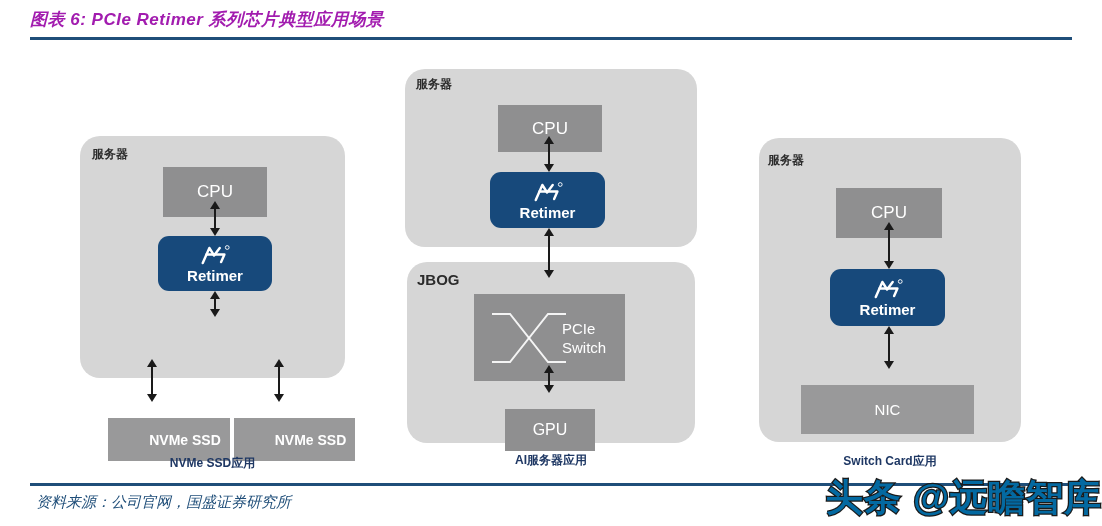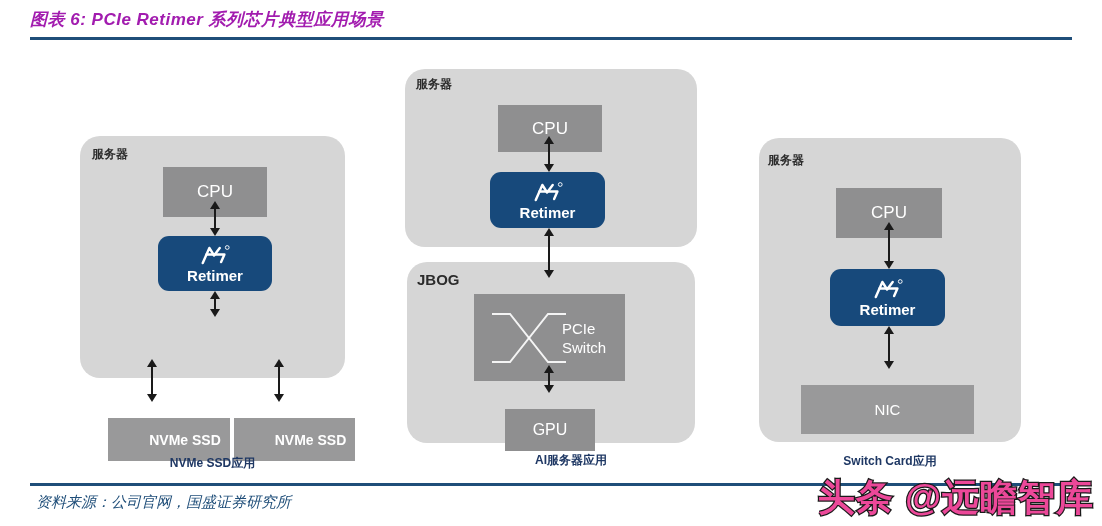--- a/index.html
+++ b/index.html
@@ -13,21 +13,21 @@
     left:30px;top:8px;font-size:17px;font-weight:bold;font-style:italic;
     color:#a21caf;letter-spacing:.5px;white-space:nowrap;
   }
   .rule{background:#1F4E79;height:3px;left:30px;width:1042px;}
   .rule.top{top:37px;}
   .rule.bottom{top:483px;}
   .source-note{
     left:36px;top:493px;font-size:15px;font-style:italic;color:#1F4E79;white-space:nowrap;
   }
   .watermark{
-    right:8px;top:473px;font-size:37px;font-weight:bold;color:#ec4899;
+    right:0px;top:473px;font-size:37px;font-weight:bold;color:#0369a1;
     -webkit-text-stroke:2.5px #1a1a1a;paint-order:stroke fill;
     letter-spacing:1px;white-space:nowrap;
   }
   
   .panel{background:#D6D6D6;border-radius:20px;}
   .panel-label{font-size:12px;font-weight:bold;color:#2b2b2b;white-space:nowrap;}
   .gbox{
     background:#8F8F90;color:#fff;display:flex;align-items:center;justify-content:center;
     font-size:16px;text-align:center;margin-top:16px;
   }
@@ -122,21 +122,21 @@
       <path d="M4 11 H22 L60 59 H78" stroke="rgba(255,255,255,0.9)" stroke-width="2" fill="none"></path>
       <path d="M4 59 H22 L60 11 H78" stroke="rgba(255,255,255,0.9)" stroke-width="2" fill="none"></path>
     </svg>
     <div class="switch-label">PCIe Switch</div>
   </div>
 
   <div class="abs varrow" style="left:541px;top:365px;height:28px"></div>
 
   <div class="abs gbox" style="left:505px;top:393px;width:90px;height:42px">GPU</div>
 
-  <div class="abs caption" style="left:425px;top:452px;width:292px">AI服务器应用</div>
+  <div class="abs caption" style="left:405px;top:452px;width:292px">AI服务器应用</div>
 
   <div class="abs panel" style="left:759px;top:138px;width:262px;height:304px"></div>
   <div class="abs panel-label" style="left:768px;top:152px">服务器</div>
 
   <div class="abs gbox" style="left:836px;top:172px;width:106px;height:50px;font-size:17px">CPU</div>
 
   <div class="abs varrow" style="left:881px;top:222px;height:47px"></div>
 
   <div class="abs bluebox" style="left:830px;top:269px;width:115px;height:57px">
     <svg class="mlogo" width="32" height="23" viewBox="0 0 34 24">

